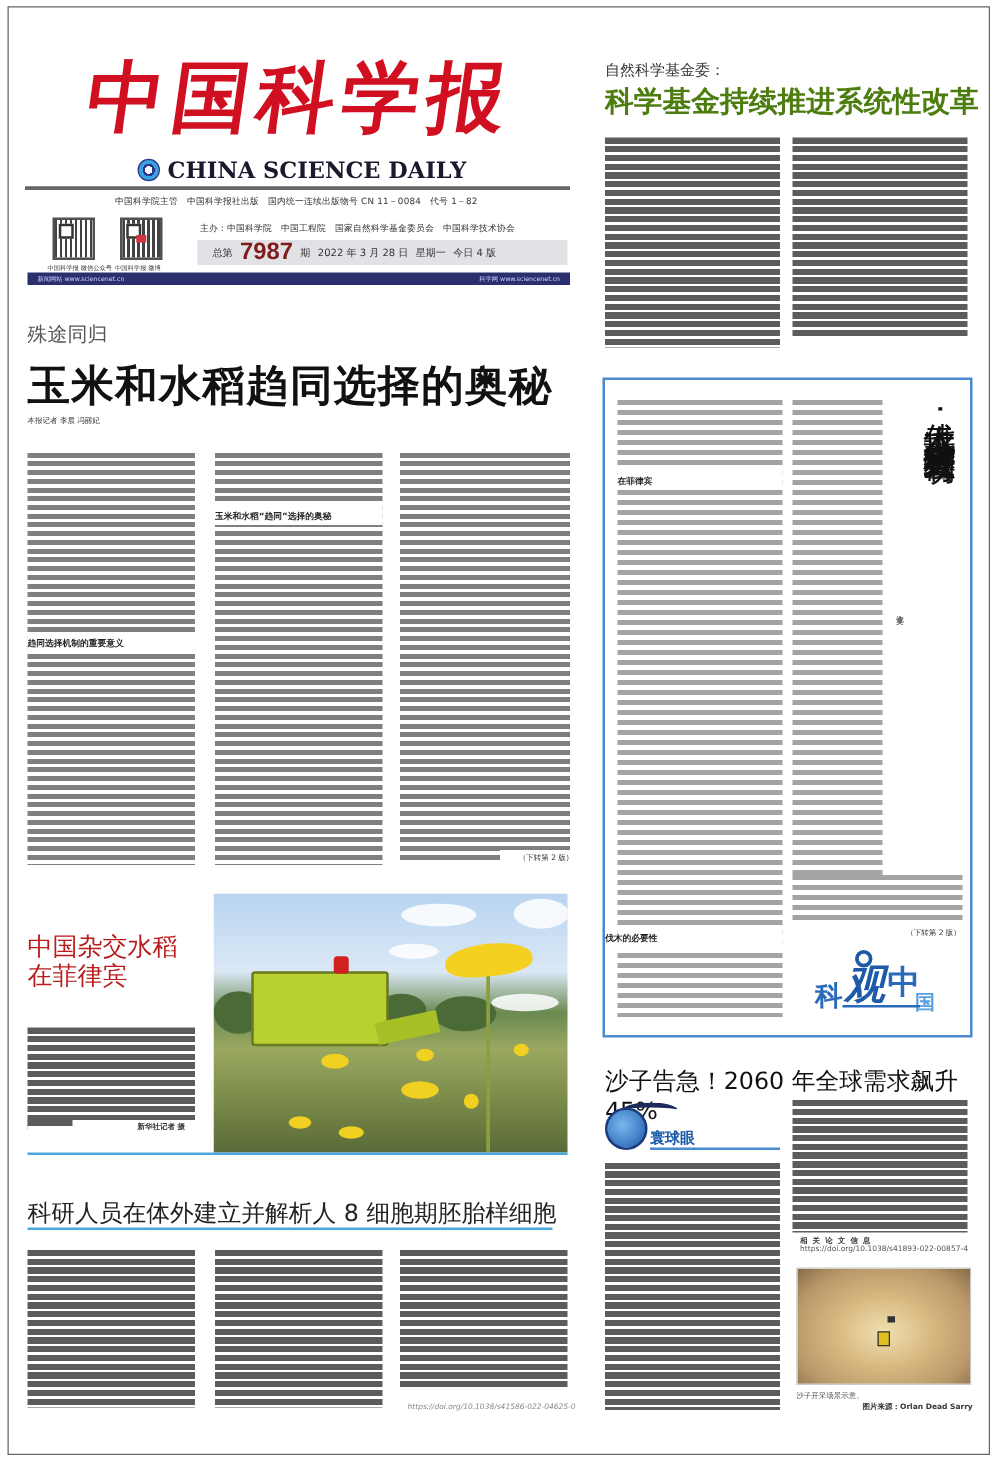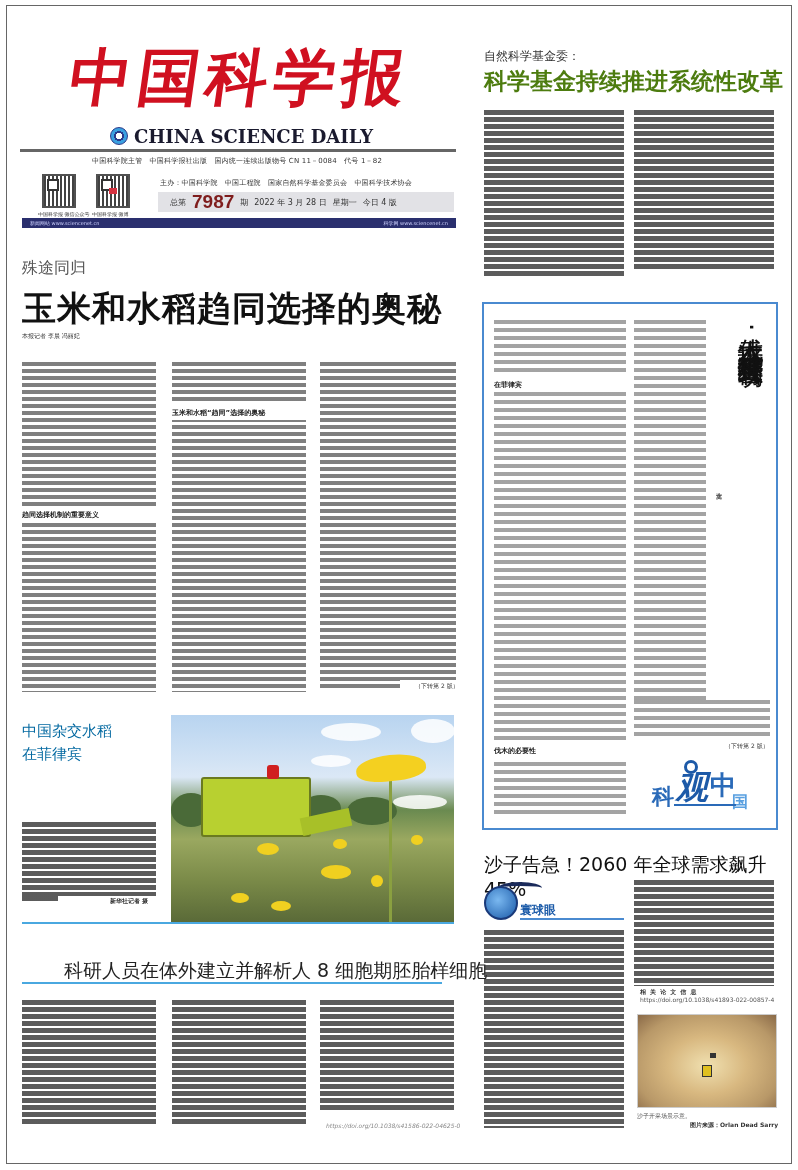--- a/index.html
+++ b/index.html
@@ -106,21 +106,21 @@
     background: linear-gradient(180deg, #b8d4f0 0%, #dbe8f6 30%, #6a8a50 46%, #9aa860 60%, #7a8a48 80%, #5a6a38 100%);
   }
   .photo-rice .tree { position: absolute; border-radius: 50%; background: #4a6a38; }
   .photo-rice .machine { position: absolute; left: 30px; top: 62px; width: 110px; height: 60px; background: #b8d030; border: 2px solid #6a7a20; border-radius: 3px; }
   .photo-rice .machine2 { position: absolute; left: 130px; top: 98px; width: 50px; height: 18px; background: #a8c028; transform: rotate(-12deg); }
   .photo-rice .driver { position: absolute; left: 96px; top: 50px; width: 12px; height: 14px; background: #d02020; border-radius: 3px; }
   .photo-rice .cloud { position: absolute; background: #fff; border-radius: 50%; opacity: 0.85; }
   .photo-rice .flower { position: absolute; background: #f0d020; border-radius: 50%; }
   .photo-rice .bigflower { position: absolute; left: 185px; top: 40px; width: 70px; height: 26px; background: #f4d020; border-radius: 50% 50% 40% 40%; transform: rotate(-6deg); }
   .photo-rice .stem { position: absolute; left: 218px; top: 62px; width: 3px; height: 145px; background: #8aa040; }
-  .caption-rice-title { position: absolute; left: 22px; top: 720px; font-size: 15px; color: #0369a1; line-height: 23px; }
+  .caption-rice-title { position: absolute; left: 22px; top: 746px; font-size: 20px; color: #b91c1c; line-height: 23px; }
   .blue-rule { position: absolute; height: 2px; background: #4aa8e0; }
 
   
   .photo-sand {
     position: absolute; left: 637px; top: 1014px; width: 140px; height: 94px; overflow: hidden;
     background: radial-gradient(ellipse at 50% 55%, #f0e0b0 0%, #d8b880 40%, #b89868 75%, #8a6a48 100%);
     border: 1px solid #ccc;
   }
   .photo-sand .truck { position: absolute; left: 64px; top: 50px; width: 10px; height: 12px; background: #e0c020; border: 1px solid #333; }
   .photo-sand .truck2 { position: absolute; left: 72px; top: 38px; width: 6px; height: 5px; background: #333; }
@@ -182,21 +182,21 @@
 
 <div class="textcol" style="left:320px;top:362px;width:136px;height:326px;"></div>
 <div class="gap" style="left:400px;top:680px;width:56px;height:12px;"></div>
 <div class="cont" style="left:412px;top:682px;">（下转第 2 版）</div>
 
 <div class="forest-box"></div>
 <div class="textcol light" style="left:494px;top:320px;width:132px;height:440px;"></div>
 <div class="gap" style="left:494px;top:376px;width:132px;height:14px;"></div>
 <div class="subhead" style="left:494px;top:380px;">在菲律宾</div>
 <div class="gap" style="left:494px;top:744px;width:132px;height:14px;"></div>
-<div class="subhead" style="left:494px;top:746px;">伐木的必要性</div>
+<div class="subhead" style="left:484px;top:746px;">伐木的必要性</div>
 <div class="textcol light" style="left:494px;top:762px;width:132px;height:54px;"></div>
 <div class="textcol light" style="left:634px;top:320px;width:72px;height:380px;"></div>
 <div class="textcol light" style="left:634px;top:700px;width:136px;height:40px;"></div>
 <div class="cont" style="left:722px;top:742px;">（下转第 2 版）</div>
 <div class="vertical-title">伐木本无过·森林可持续经营更有功</div>
 <div class="vert-byline">沈文金</div>
 <div class="kgz-logo">
   <span class="k1">科</span>
   <span class="eye"></span>
   <span class="k2">观</span>
@@ -229,21 +229,21 @@
   <div class="flower" style="left:86px;top:128px;width:22px;height:12px;"></div>
   <div class="flower" style="left:150px;top:150px;width:30px;height:14px;"></div>
   <div class="flower" style="left:162px;top:124px;width:14px;height:10px;"></div>
   <div class="flower" style="left:240px;top:120px;width:12px;height:10px;"></div>
   <div class="flower" style="left:100px;top:186px;width:20px;height:10px;"></div>
   <div class="flower" style="left:60px;top:178px;width:18px;height:10px;"></div>
   <div class="flower" style="left:200px;top:160px;width:12px;height:12px;"></div>
 </div>
 <div class="blue-rule" style="left:22px;top:922px;width:432px;"></div>
 
-<div class="headline-m" style="left:22px;top:958px;margin-left:42px;">科研人员在体外建立并解析人 8 细胞期胚胎样细胞</div>
+<div class="headline-m" style="left:22px;top:958px;">科研人员在体外建立并解析人 8 细胞期胚胎样细胞</div>
 <div class="blue-rule" style="left:22px;top:982px;width:420px;"></div>
 <div class="textcol dense" style="left:22px;top:1000px;width:134px;height:126px;"></div>
 <div class="textcol dense" style="left:172px;top:1000px;width:134px;height:126px;"></div>
 <div class="textcol dense" style="left:320px;top:1000px;width:134px;height:110px;"></div>
 <div class="small-cap" style="left:326px;top:1122px;font-style:italic;color:#888;">https://doi.org/10.1038/s41586-022-04625-0</div>
 
 <div class="headline-m" style="left:484px;top:852px;font-size:19px;color:#111;">沙子告急！2060 年全球需求飙升 45%</div>
 <div class="hq-logo">
   <span class="swoosh"></span>
   <span class="globe"></span>

